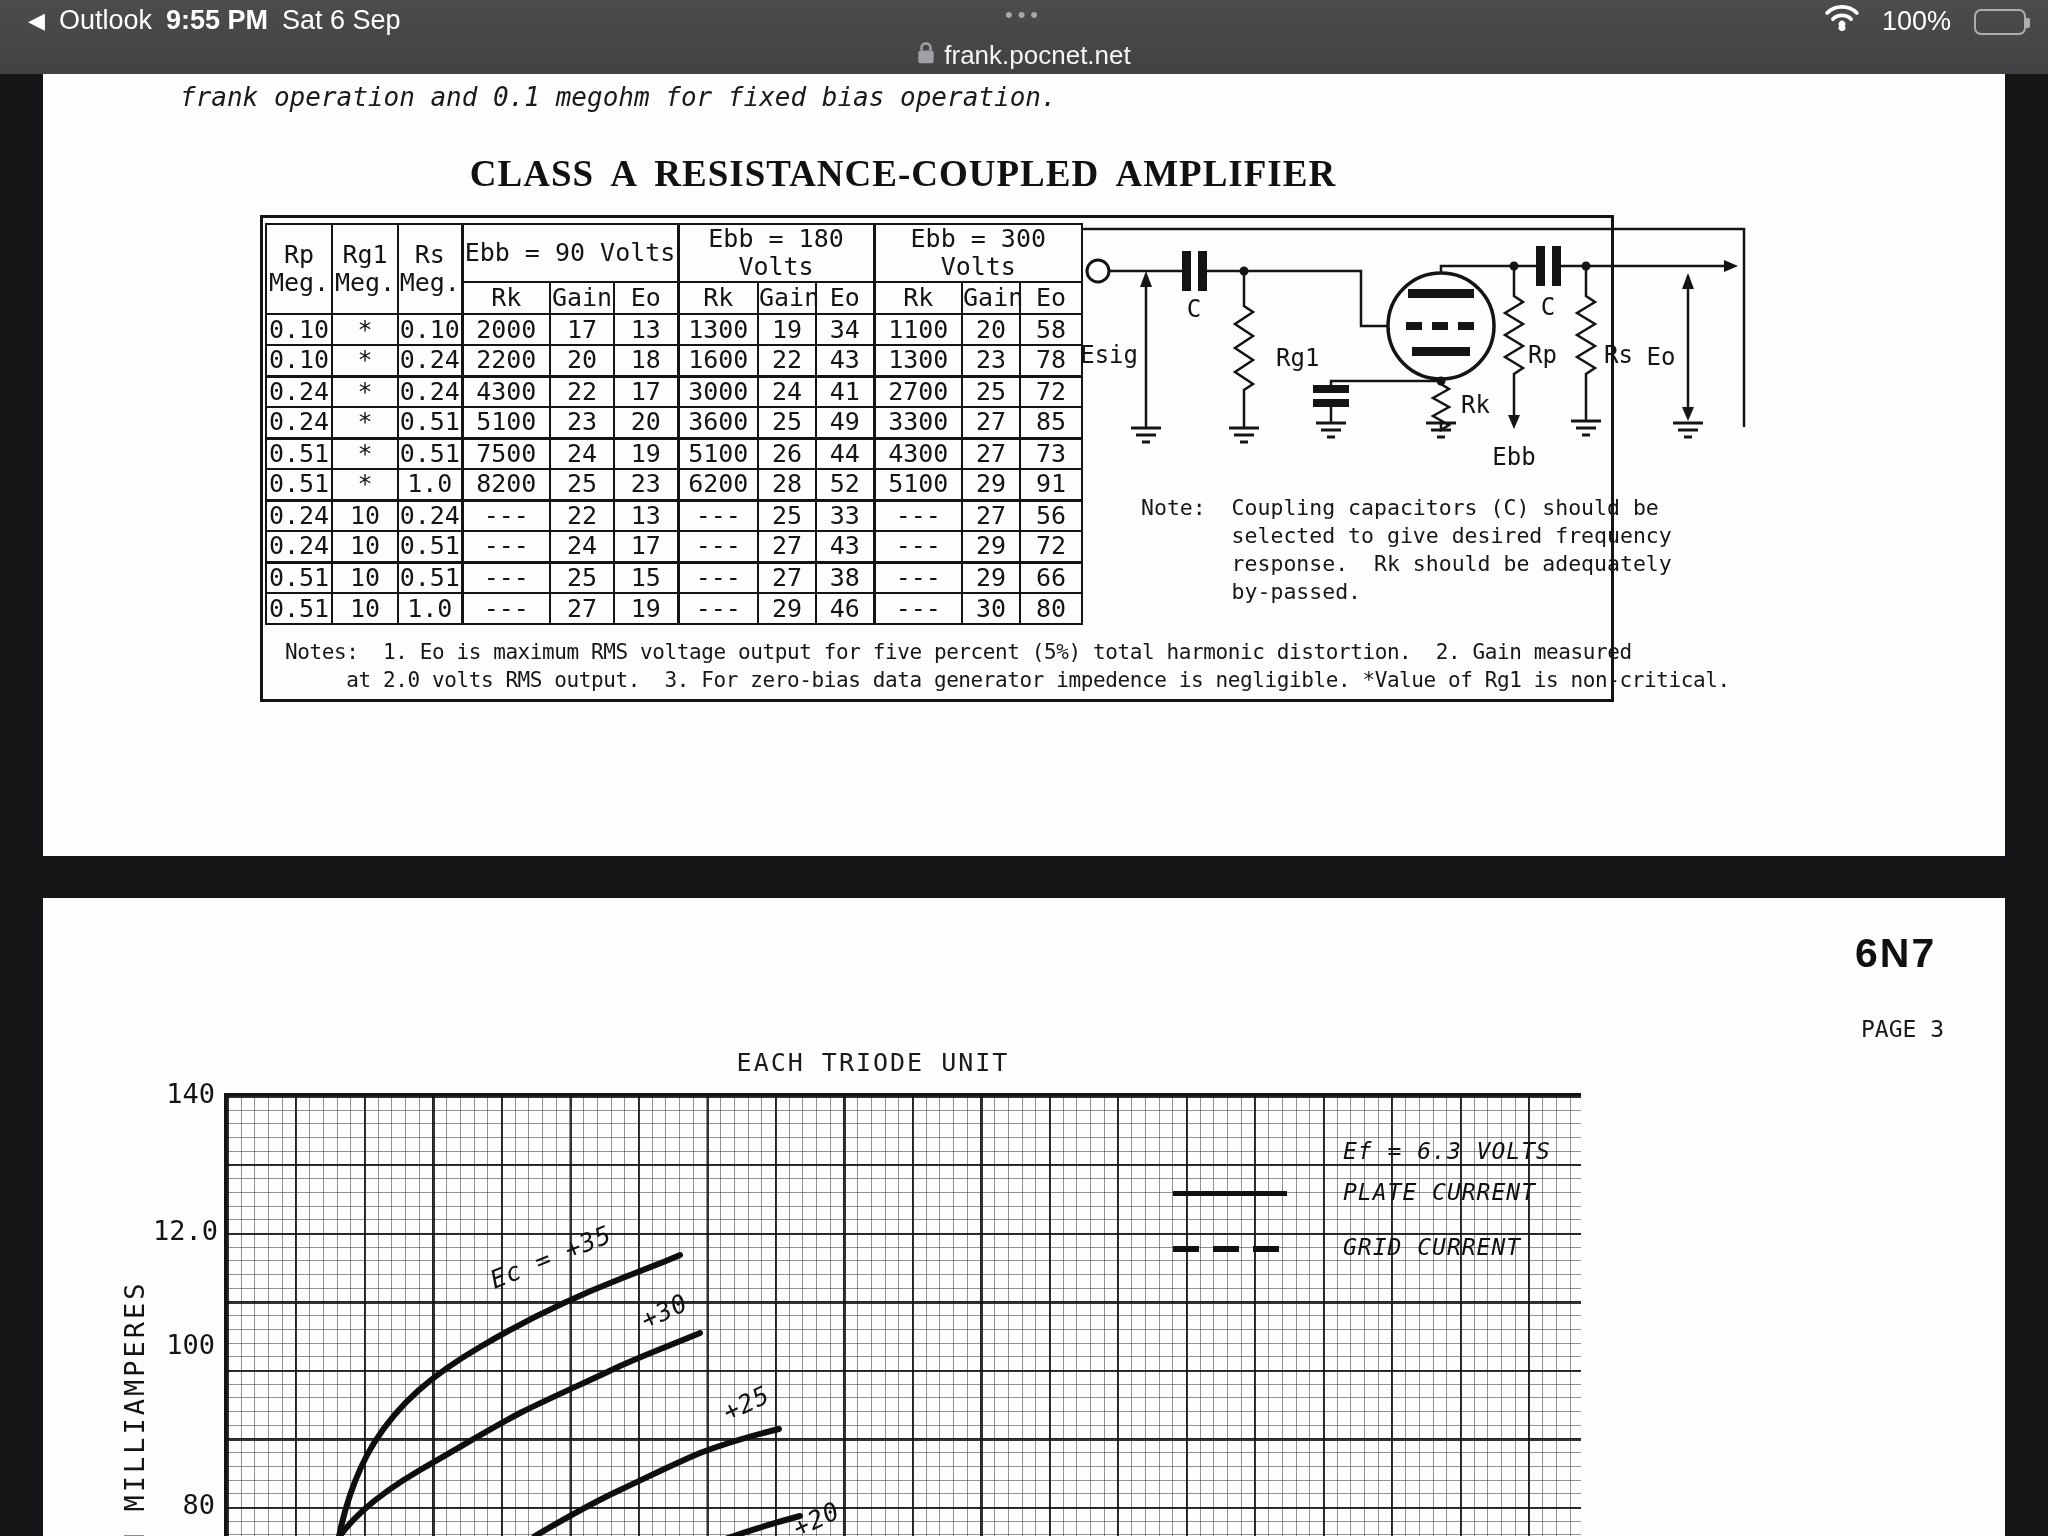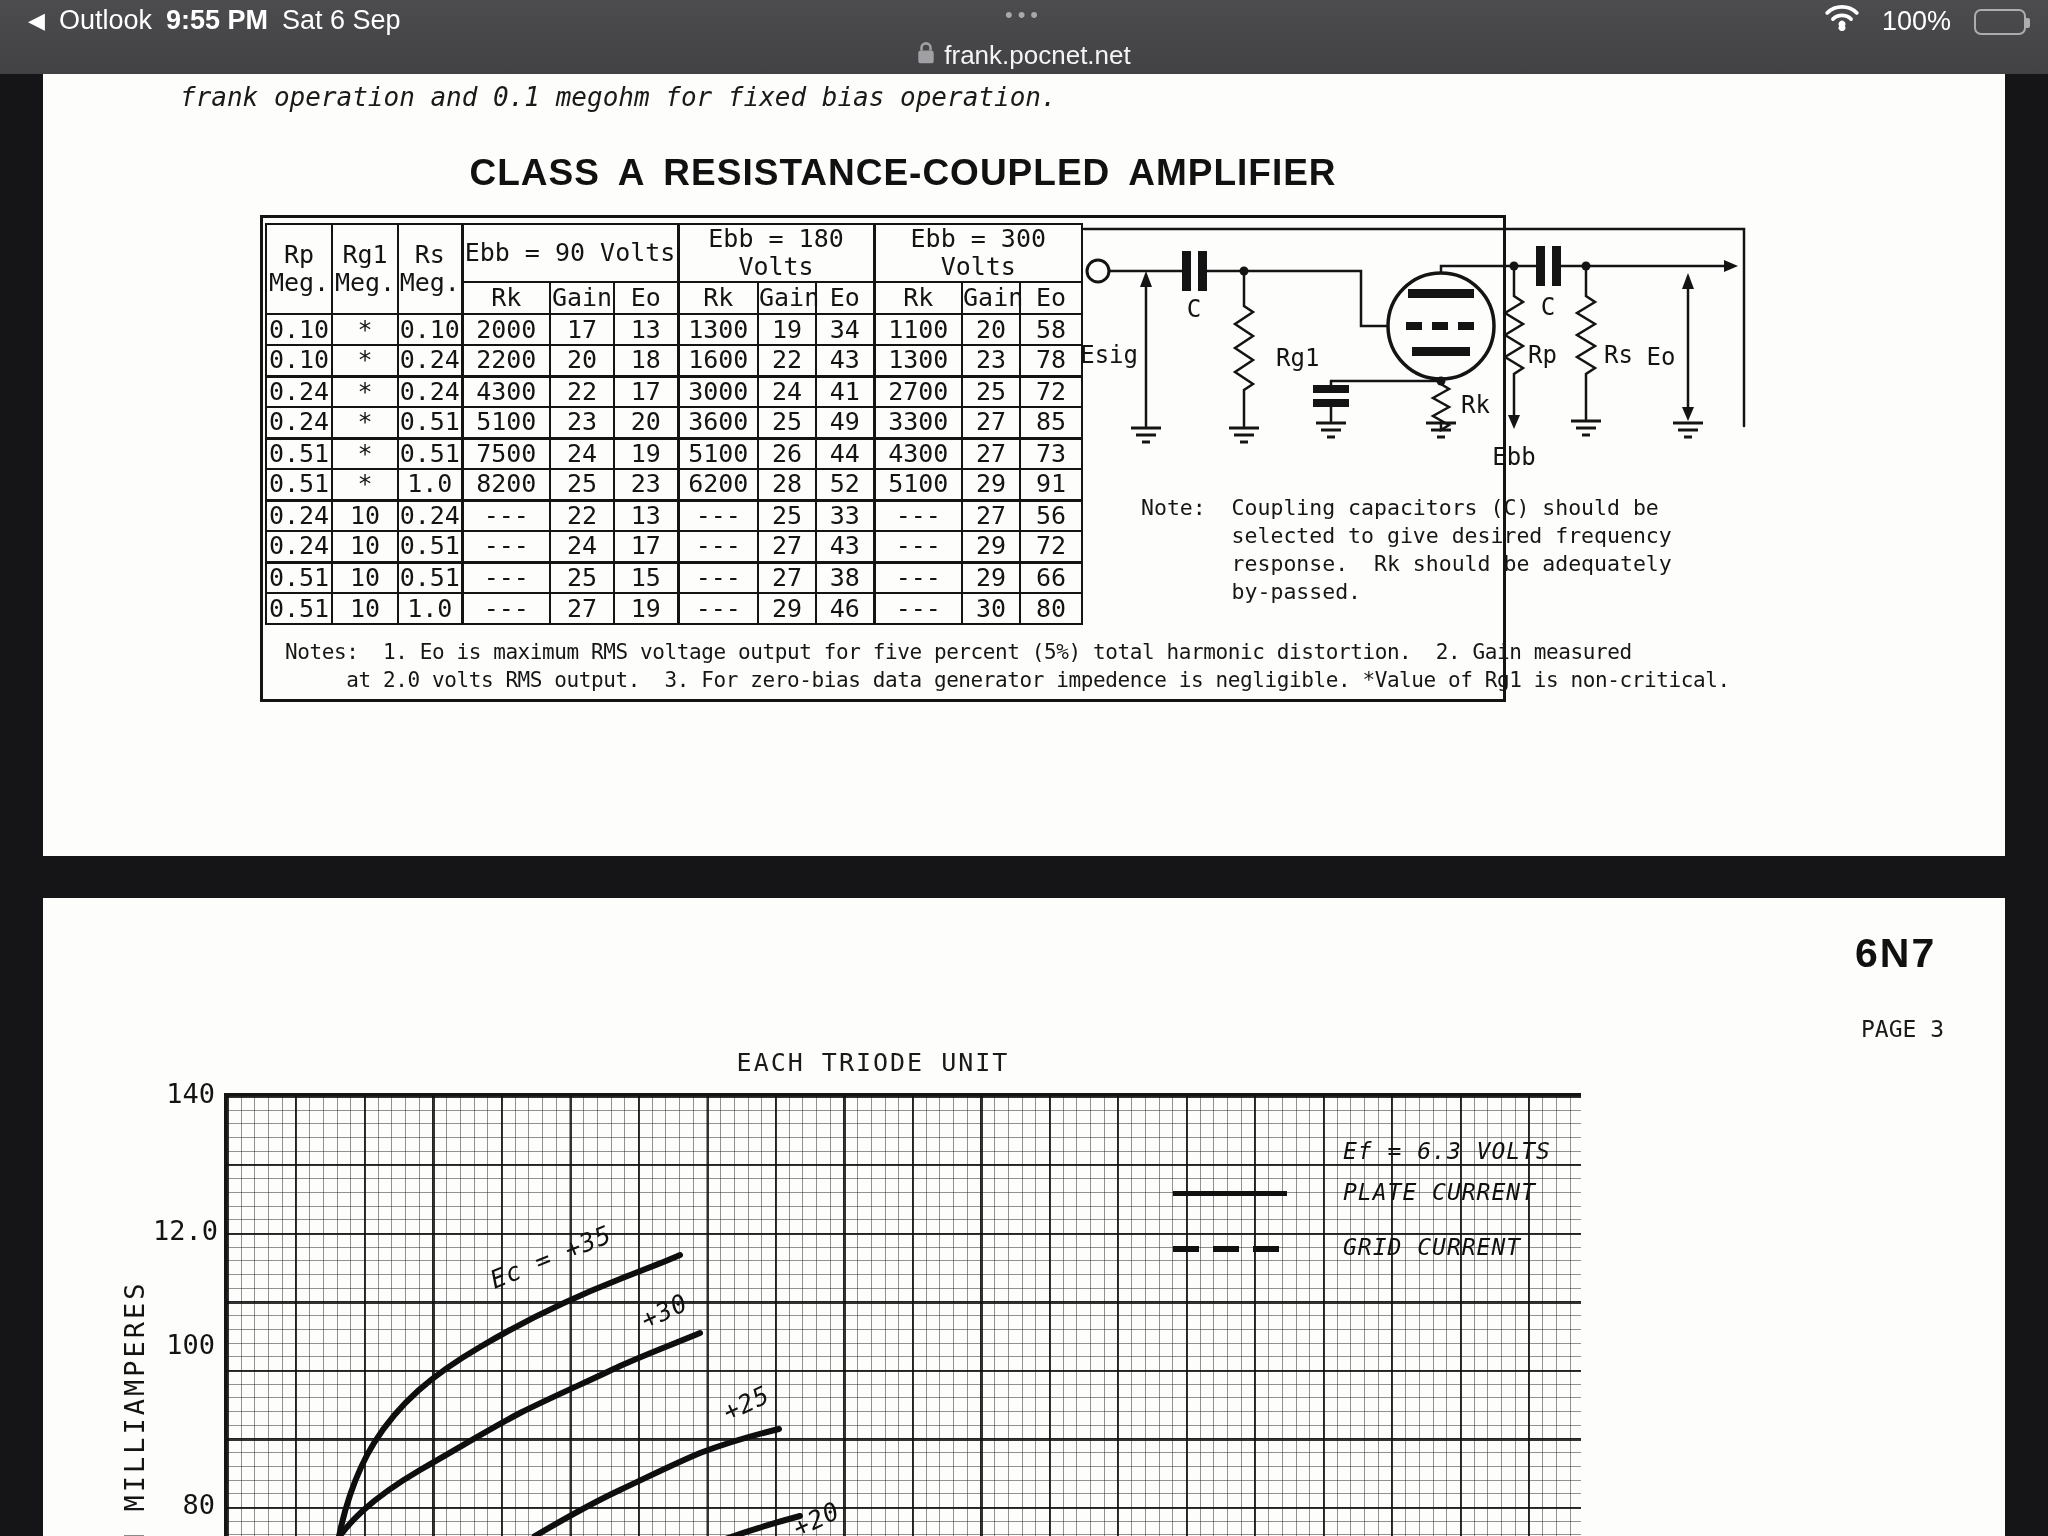--- a/index.html
+++ b/index.html
@@ -28,23 +28,23 @@
   .url-text { color:#f4f4f5; font-size:26px; }
 
   
   .panel { position:absolute; left:43px; width:1962px; background:#fdfdfc; overflow:hidden; }
   .panel1 { top:74px; height:782px; }
   .panel2 { top:898px; height:638px; }
 
   .bias-line { position:absolute; left:137px; top:8px;
     font-family:"DejaVu Sans Mono", monospace; font-style:italic; font-size:26px; color:#1a1a1a; }
   .doc-title { position:absolute; left:0; top:78px; width:1720px; text-align:center;
-    font-size:37px; font-weight:bold; letter-spacing:1px; word-spacing:8px; color:#111; }
-
-  .outer-box { position:absolute; left:217px; top:141px; width:1246px; height:487px;
+    font-size:37px; font-weight:bold; letter-spacing:1px; word-spacing:8px; color:#111;font-family:Liberation Serif, serif; }
+
+  .outer-box { position:absolute; left:217px; top:141px; width:1354px; height:487px;
     border:3px solid #141414; background:#fdfdfc; }
 
   
   .amp-table { position:absolute; left:2px; top:5px; border-collapse:collapse;
     table-layout:fixed; width:812px;
     font-family:"DejaVu Sans Mono", monospace; font-size:25px; color:#141414; }
   .amp-table td { border:2px solid #141414; text-align:center; vertical-align:middle;
     height:31px; padding:0; white-space:pre-line; line-height:28px; }
   .amp-table .hrow1 td { height:28px; }
   .amp-table .hrow2 td { height:32px; }

